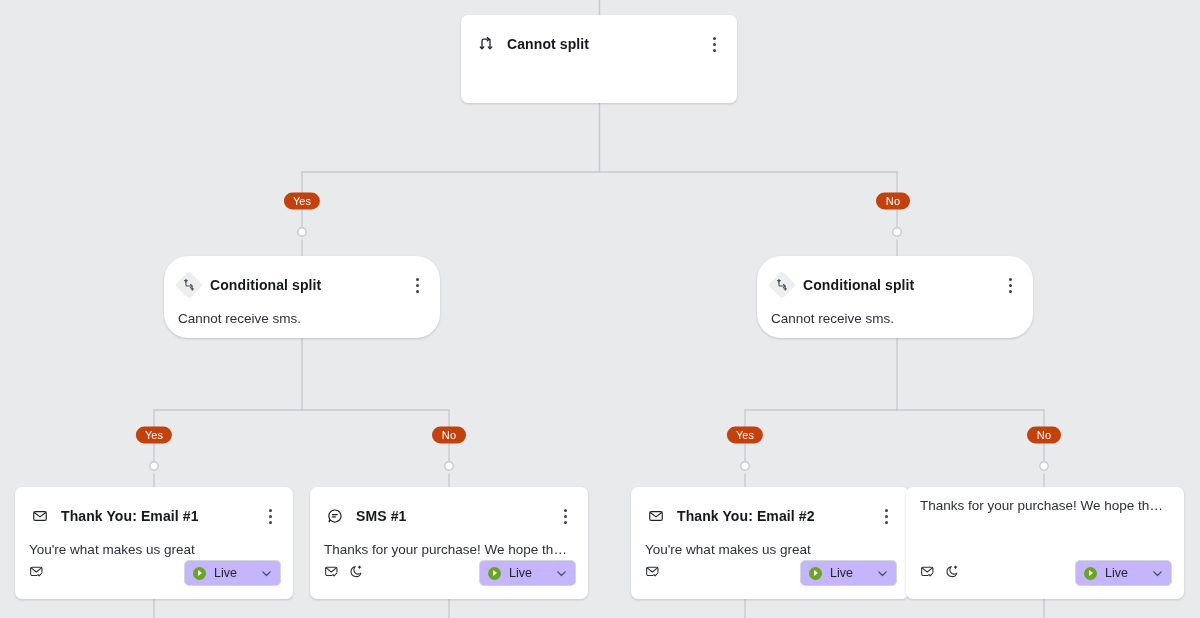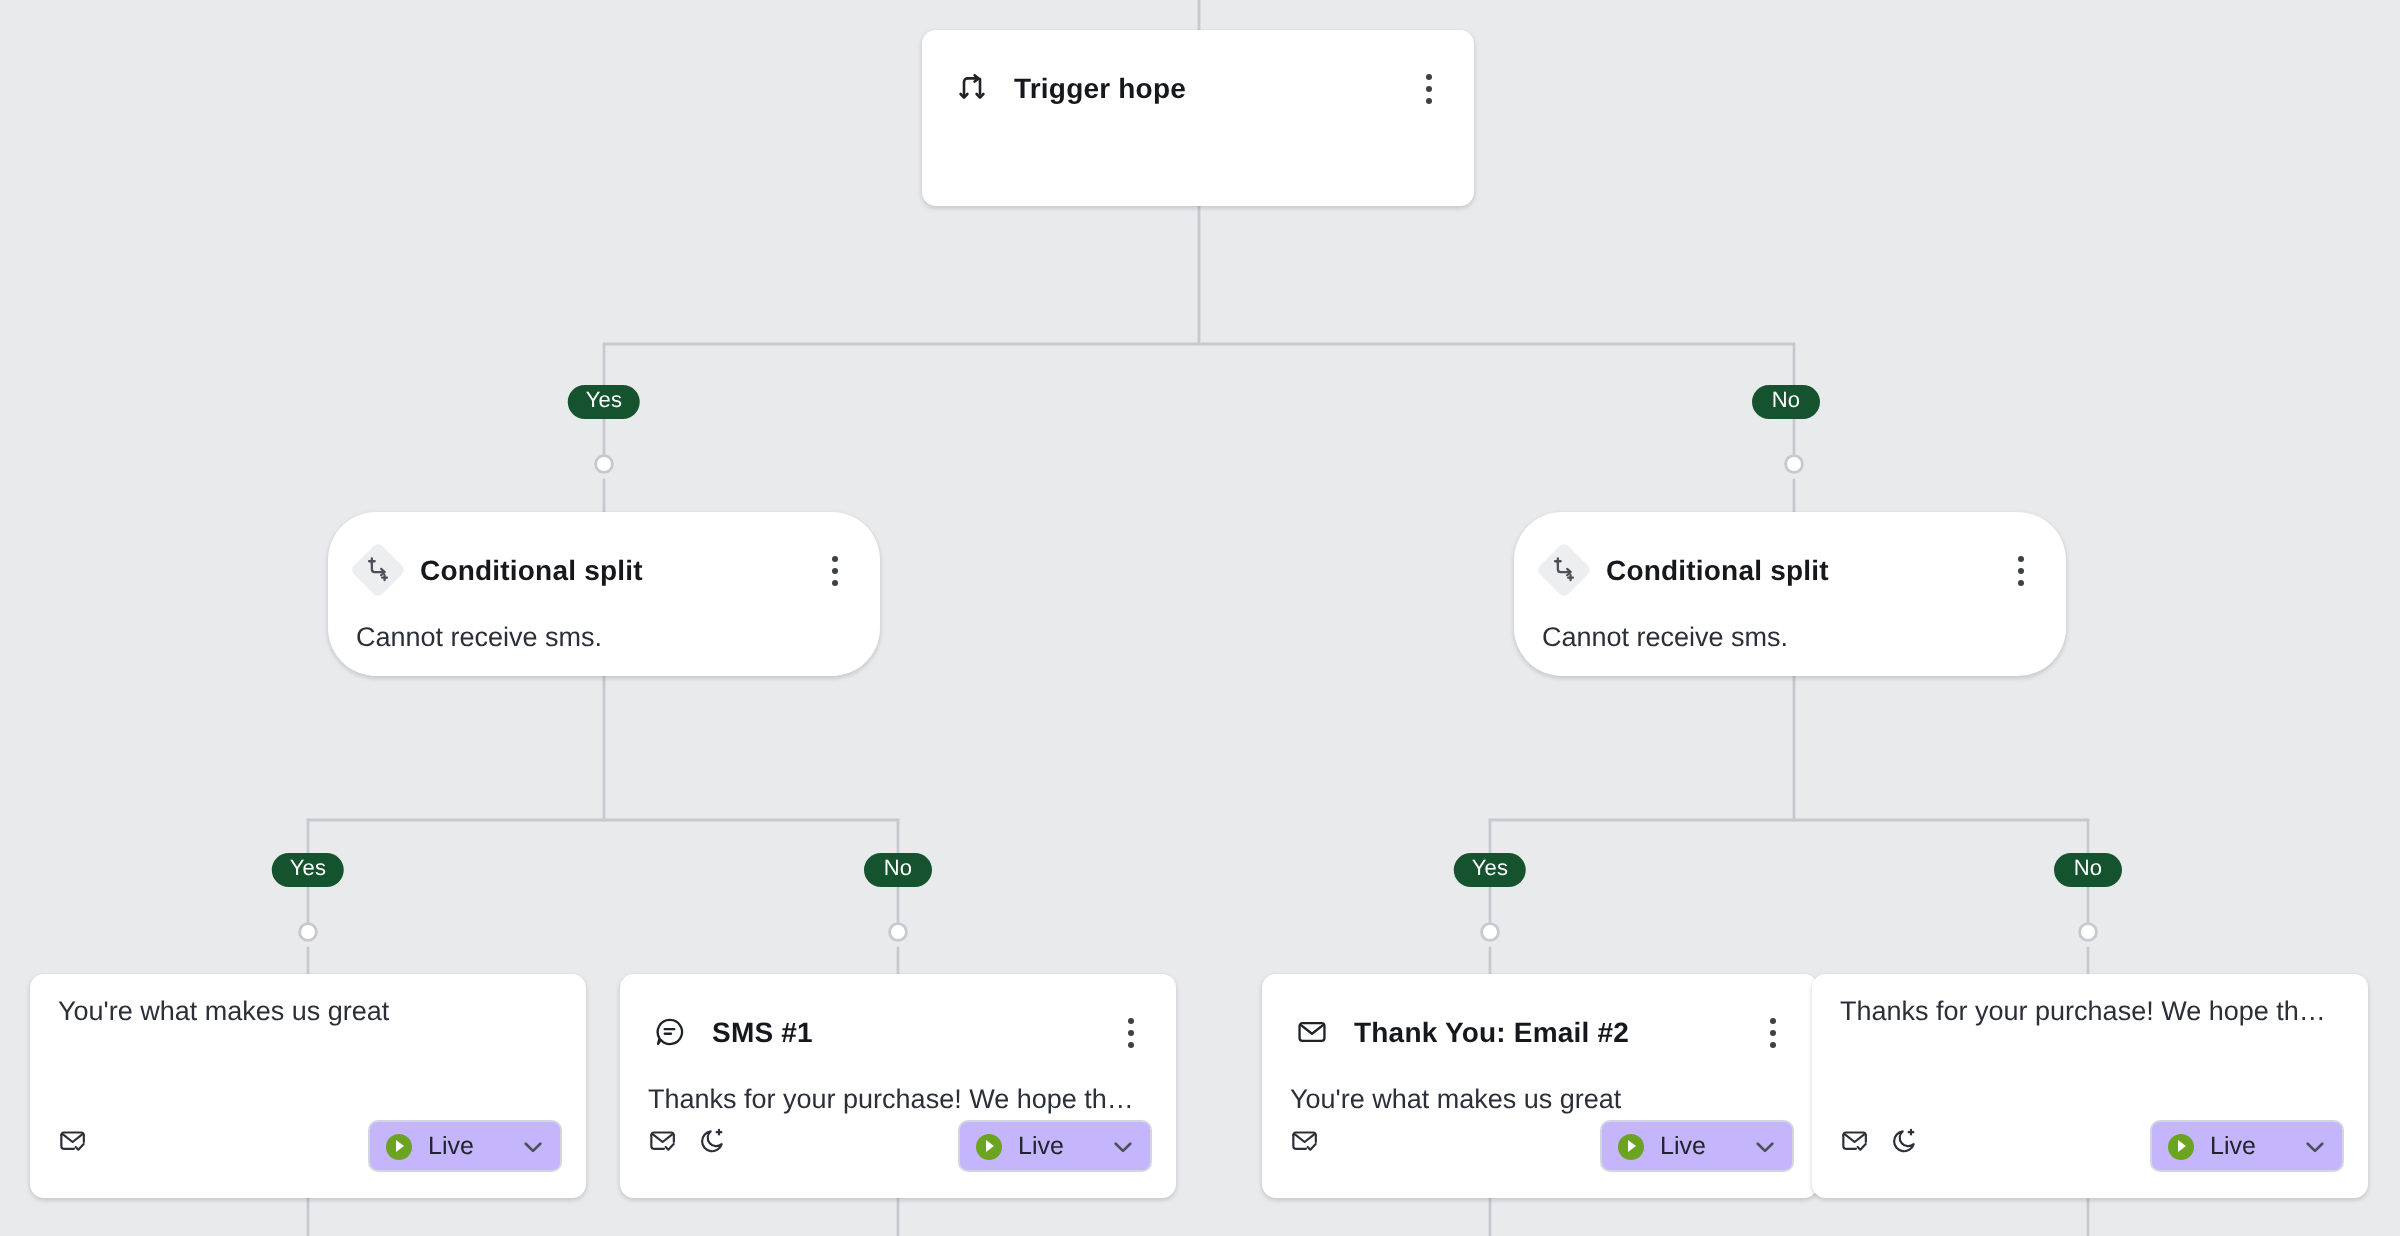--- a/index.html
+++ b/index.html
@@ -33,21 +33,21 @@
     pointer-events: none;
   }
 
   
   .branch-pill {
     position: absolute;
     height: 17px;
     min-width: 34px;
     padding: 0 9px;
     border-radius: 9px;
-    background: #14532d;
+    background: #c2410c;
     color: #ffffff;
     font-size: 11px;
     line-height: 17px;
     text-align: center;
     letter-spacing: .1px;
     transform: translate(-50%, -50%);
     white-space: nowrap;
   }
 
   
@@ -265,21 +265,21 @@
     <div class="card-head">
       <span class="card-icon">
         <svg width="16" height="16" viewBox="0 0 16 16" stroke="#1f2328" stroke-width="1.3" fill="none" stroke-linecap="round" stroke-linejoin="round">
           <path d="M4 12.5 V 5 a1.8 1.8 0 0 1 1.8-1.8 H 11"></path>
           <path d="M9.3 1.6 L 11.3 3.2 L 9.3 4.8"></path>
           <path d="M12 3.5 V 11"></path>
           <path d="M2.3 11 L 4 12.8 L 5.7 11"></path>
           <path d="M10.3 11 L 12 12.8 L 13.7 11"></path>
         </svg>
       </span>
-      <span class="card-title">Trigger hope</span>
+      <span class="card-title">Cannot split</span>
       <span class="kebab">
           <i></i>
           <i></i>
           <i></i>
         </span>
     </div>
   </div>
 
   <div class="card cond" style="left:164px; top:256px;">
     <div class="card-head">
@@ -315,20 +315,34 @@
       <span class="kebab">
           <i></i>
           <i></i>
           <i></i>
         </span>
     </div>
     <div class="card-body">Cannot receive sms.</div>
   </div>
 
   <div class="card action" style="left:15px; top:487px;">
+    <div class="card-head">
+      <span class="card-icon">
+        <svg width="16" height="16" viewBox="0 0 18 18" stroke="#1f2328" stroke-width="1.3" fill="none" stroke-linejoin="round">
+          <rect x="2" y="4" width="14" height="10" rx="1.6"></rect>
+          <path d="M2.6 5 L 9 10 L 15.4 5"></path>
+        </svg>
+      </span>
+      <span class="card-title">Thank You: Email #1</span>
+      <span class="kebab">
+          <i></i>
+          <i></i>
+          <i></i>
+        </span>
+    </div>
     <div class="card-body">You're what makes us great</div>
     <div class="card-foot">
       <span class="foot-icons">
         <span>
           <svg width="15" height="15" viewBox="0 0 18 18" stroke="#2b3038" stroke-width="1.3" fill="none" stroke-linecap="round" stroke-linejoin="round">
             <path d="M2 5.4 a1.5 1.5 0 0 1 1.5-1.5 H 14 a1.5 1.5 0 0 1 1.5 1.5 V 9.6"></path>
             <path d="M2 5.4 V 12.2 a1.5 1.5 0 0 0 1.5 1.5 H 9.6"></path>
             <path d="M2.6 4.7 L 8.75 9.6 L 14.9 4.7"></path>
             <path d="M10.6 12.6 L 12.2 14.2 L 15.4 10.8"></path>
           </svg>

